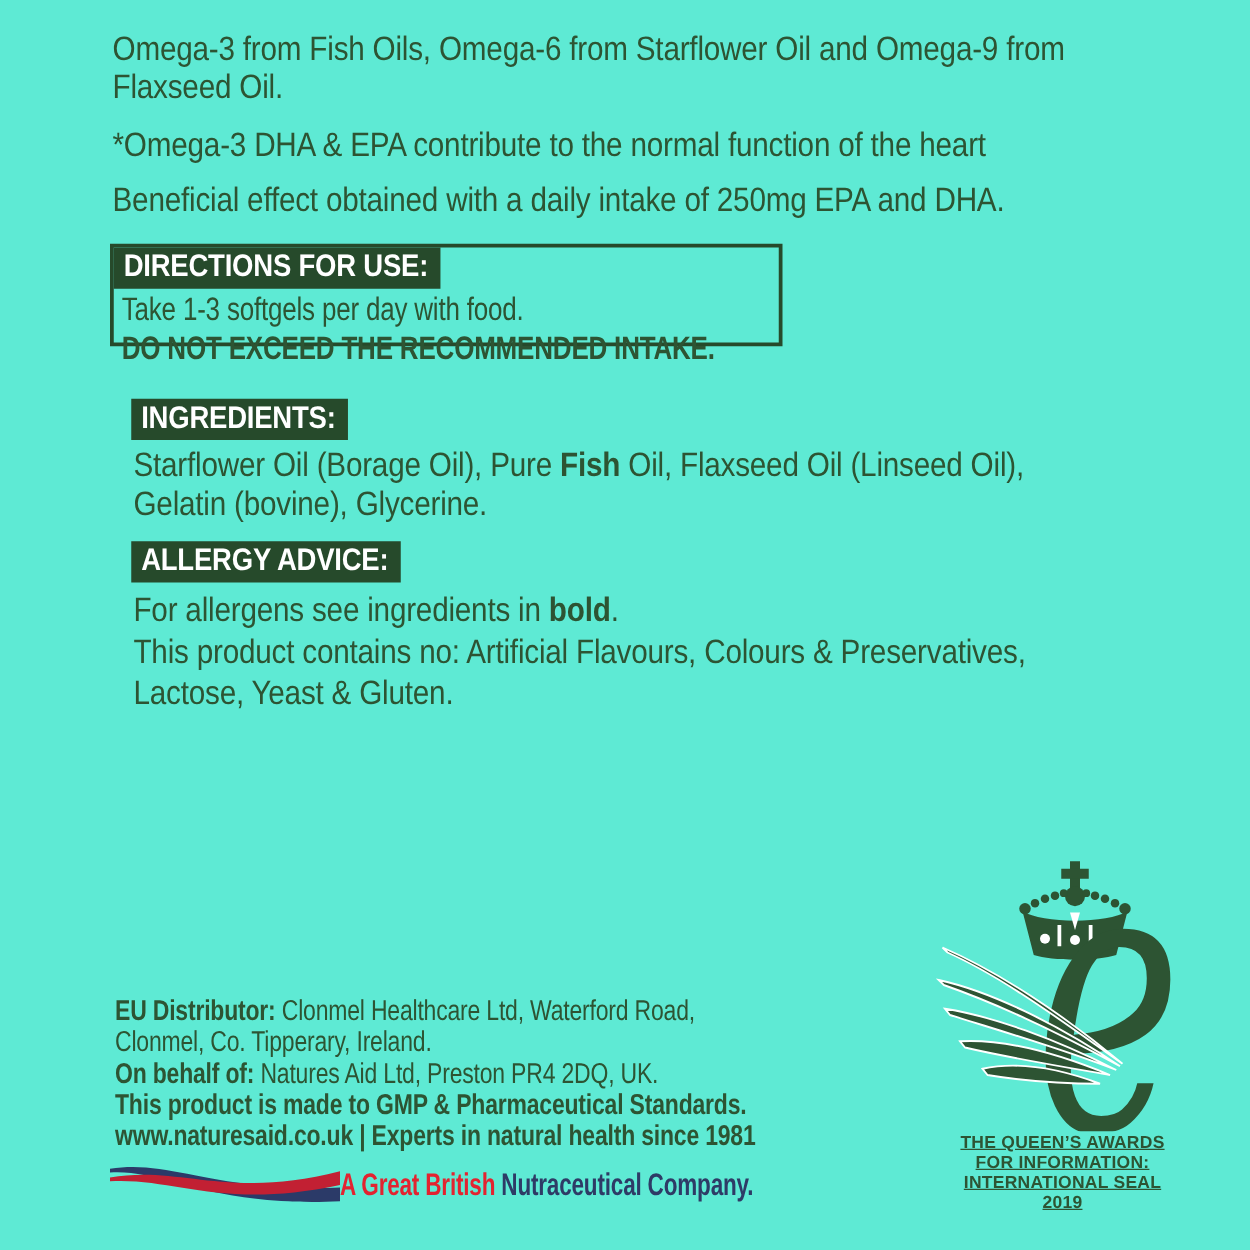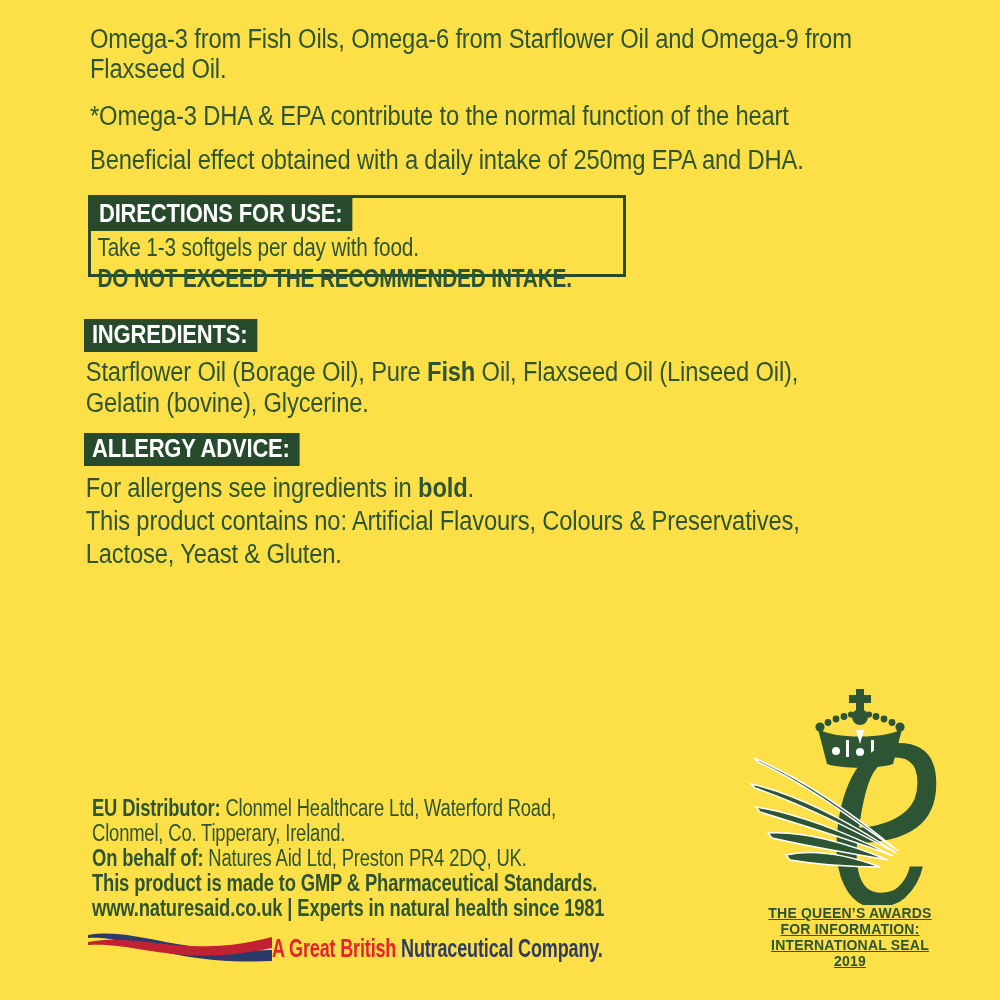--- a/index.html
+++ b/index.html
@@ -12,21 +12,21 @@
   }
   *{margin:0;padding:0;box-sizing:border-box;}
   html,body{background:#fff;}
   body{
     width:1000px;height:1000px;
     font-family:"Liberation Sans","DejaVu Sans",sans-serif;
     color:var(--green-text);
     letter-spacing:-0.2px;
     overflow:hidden;
   }
-  .label{position:relative;width:1000px;height:1000px;background:#fde047;}
+  .label{position:relative;width:1000px;height:1000px;background:#5eead4;}
 
   
   .cx88{transform:scaleX(0.88);transform-origin:0 0;}
   .cx80{transform:scaleX(0.80);transform-origin:0 0;}
   .cx72{transform:scaleX(0.72);transform-origin:0 0;}
 
   .bold{font-weight:bold;}
 
   
   .intro{position:absolute;left:90px;top:24px;font-size:27px;line-height:30px;white-space:nowrap;}
@@ -44,21 +44,21 @@
     white-space:nowrap;
   }
 
   
   .dirbox{
     position:absolute;left:88px;top:195px;width:538px;height:82px;
     border:3px solid var(--green-block);
   }
   .dirbox .dbody{padding:1px 0 0 8px;font-size:26px;line-height:31px;white-space:nowrap;}
 
-  .section{position:absolute;left:84px;white-space:nowrap;}
+  .section{position:absolute;left:105px;white-space:nowrap;}
   .sec-ingredients{top:319px;}
   .sec-allergy{top:433px;}
   .sec-storage{top:586px;}
   .sbody{margin-top:5px;padding-left:2px;font-size:27px;line-height:31px;}
   .sec-allergy .sbody{margin-top:6px;line-height:33px;}
   .sec-storage .sbody{margin-top:7px;font-size:28px;line-height:32px;}
 
   
   .distributor{position:absolute;left:92px;top:796px;font-size:23px;line-height:25px;white-space:nowrap;}
 

